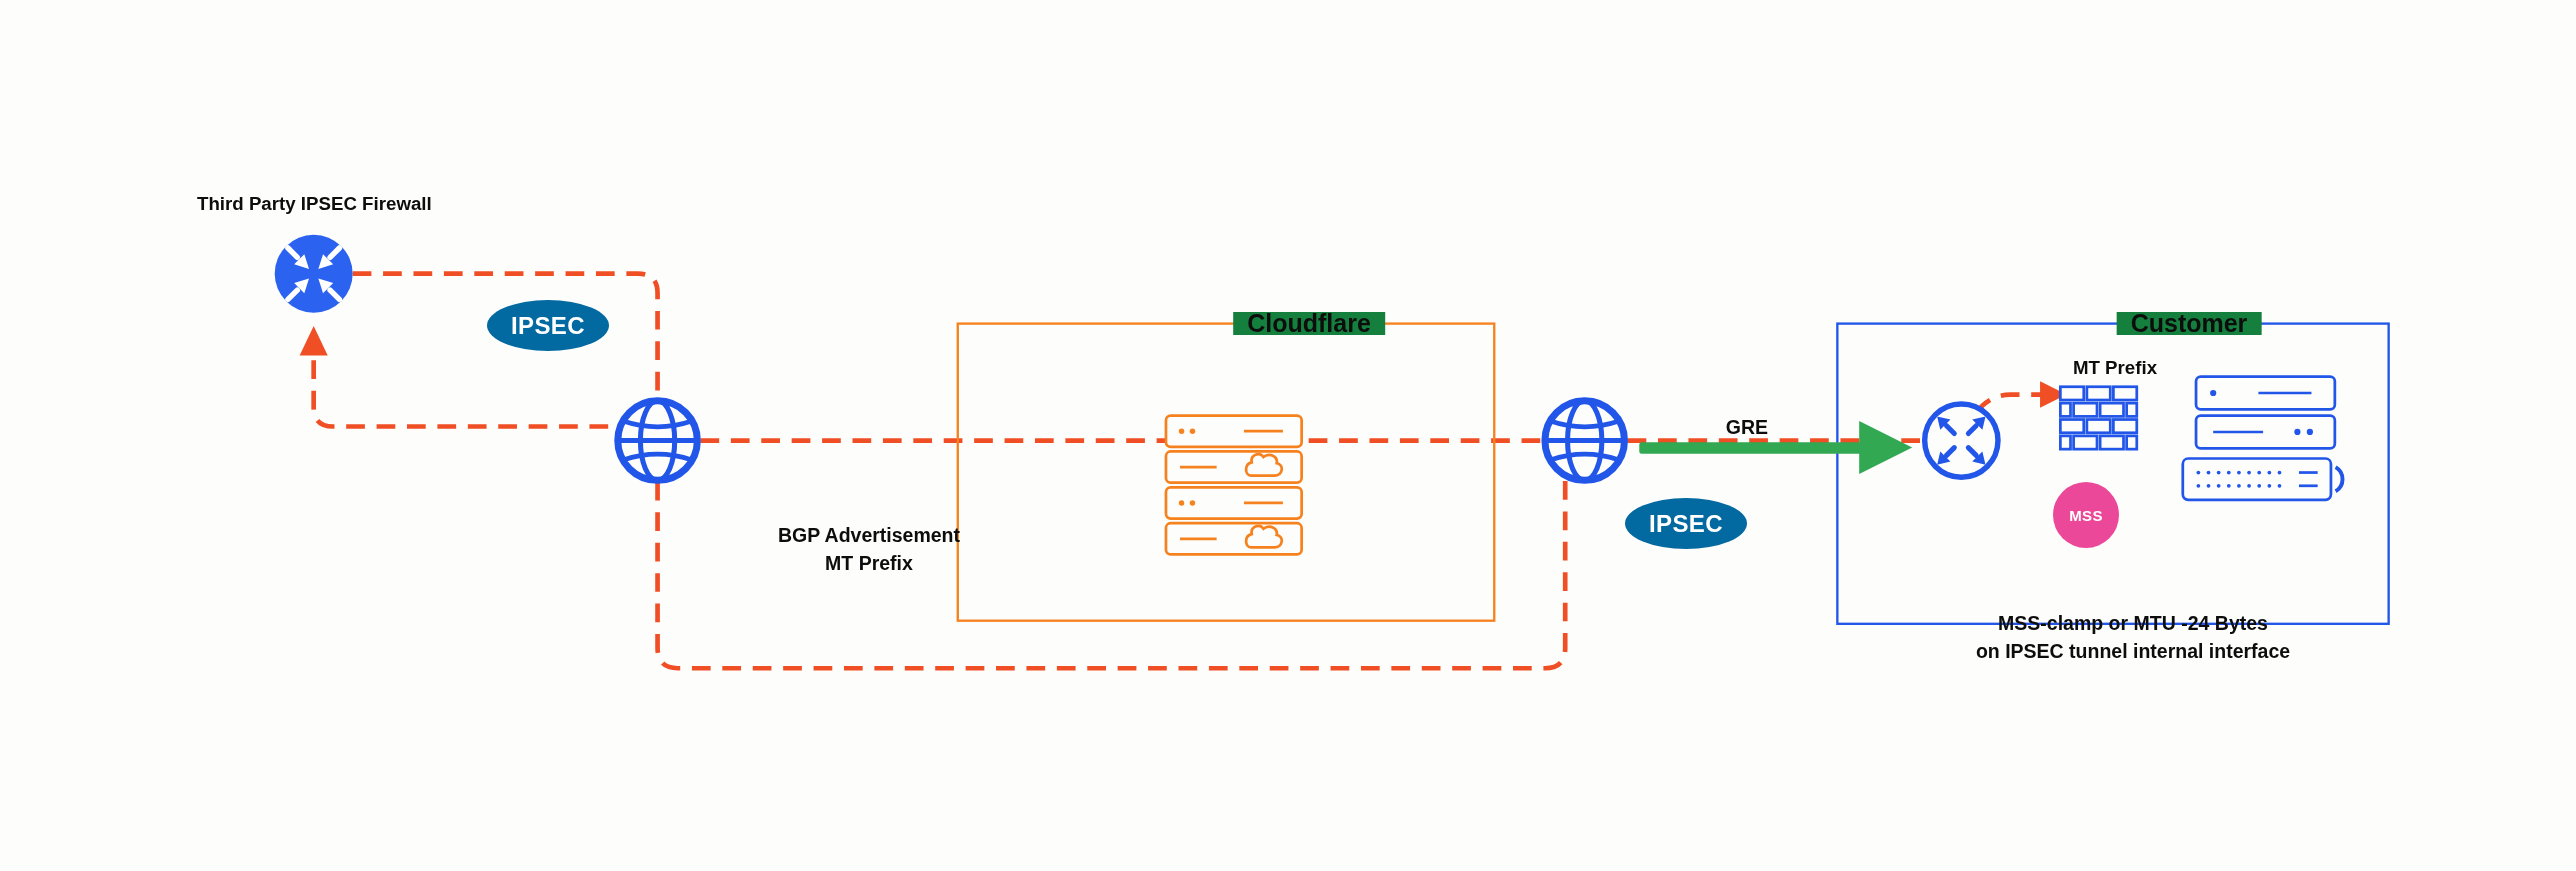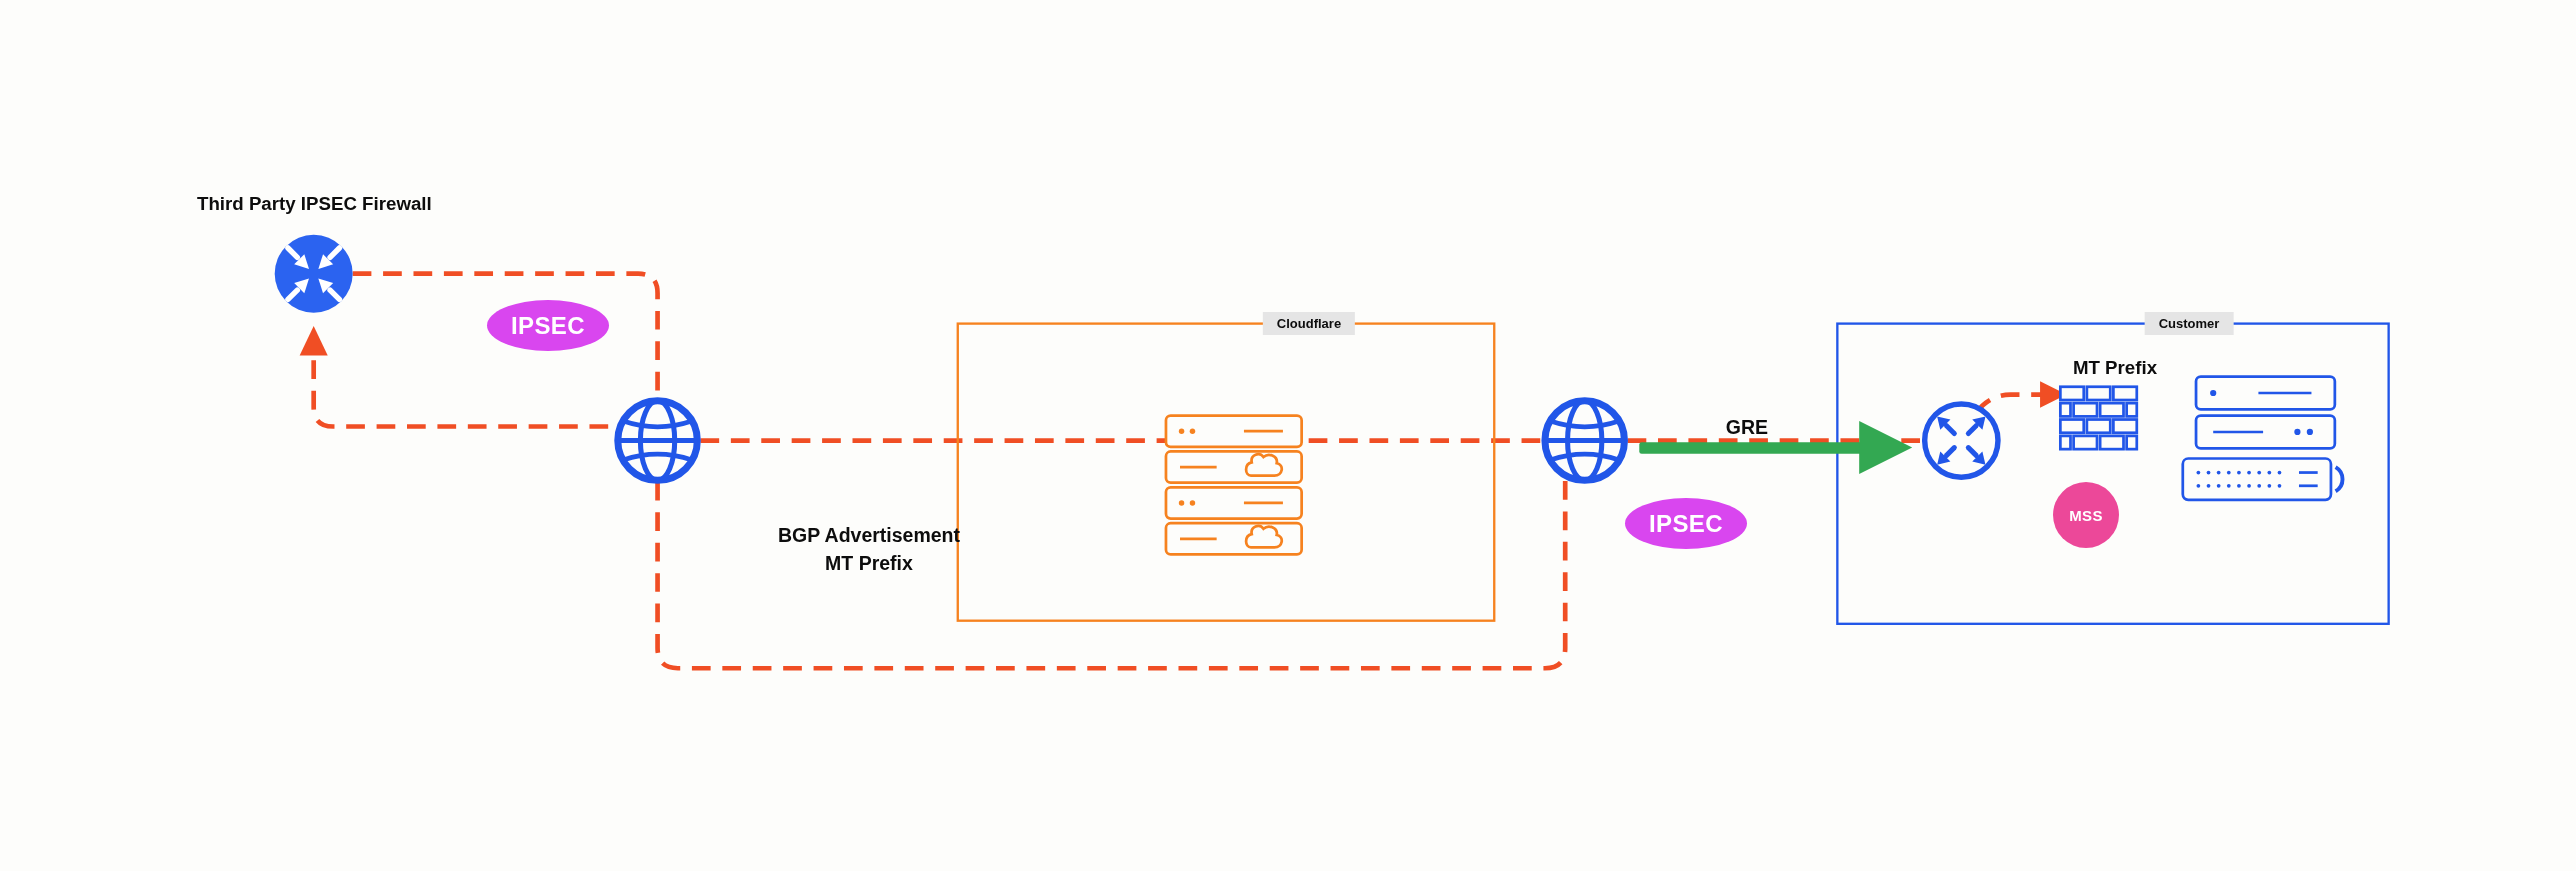--- a/index.html
+++ b/index.html
@@ -14,38 +14,38 @@
   .canvas svg{position:absolute;left:0;top:0;}
   .lbl{
     position:absolute;
     font-weight:700;
     color:#0d0d0d;
     font-size:18.7px;
     white-space:nowrap;
   }
   .lbl.centered{transform:translateX(-50%);text-align:center;}
   .box-label{
-    background:#e5e5e5;
+    background:#15803d;
     padding:0 14px;
-    font-size:13px;
+    font-size:25px;
     line-height:23.4px;
   }
   .two-line{font-size:19.5px;line-height:28px;margin-top:44px;}
   .badge{
     position:absolute;
     display:flex;
     align-items:center;
     justify-content:center;
     color:#ffffff;
     font-weight:700;
     letter-spacing:0.4px;
   }
   .badge-ipsec{
     width:122px;height:51px;
-    background:#d946ef;
+    background:#0369a1;
     border-radius:50%;
     font-size:24px;
   }
   .badge-mss{
     width:66px;height:66px;
     background:#ec4899;
     border-radius:50%;
     font-size:15px;
   }
 </style>
@@ -229,15 +229,19 @@
   <div class="lbl centered" style="left:1747px;top:416px;font-size:19.5px;text-align:center;">GRE</div>
 
   <div class="badge badge-ipsec" style="left:1625px;top:498px;">IPSEC</div>
 
   <div class="lbl centered box-label" style="left:2189px;top:312px;">Customer</div>
 
   <div class="lbl centered" style="left:2115px;top:357px;">MT Prefix</div>
 
   <div class="badge badge-mss" style="left:2053px;top:482px;">MSS</div>
 
+  <div class="lbl centered two-line" style="left:2133px;top:565px;">
+    <div>MSS-clamp or MTU -24 Bytes</div>
+    <div>on IPSEC tunnel internal interface</div>
+  </div>
 
 </div>
 
 
 </body></html>

